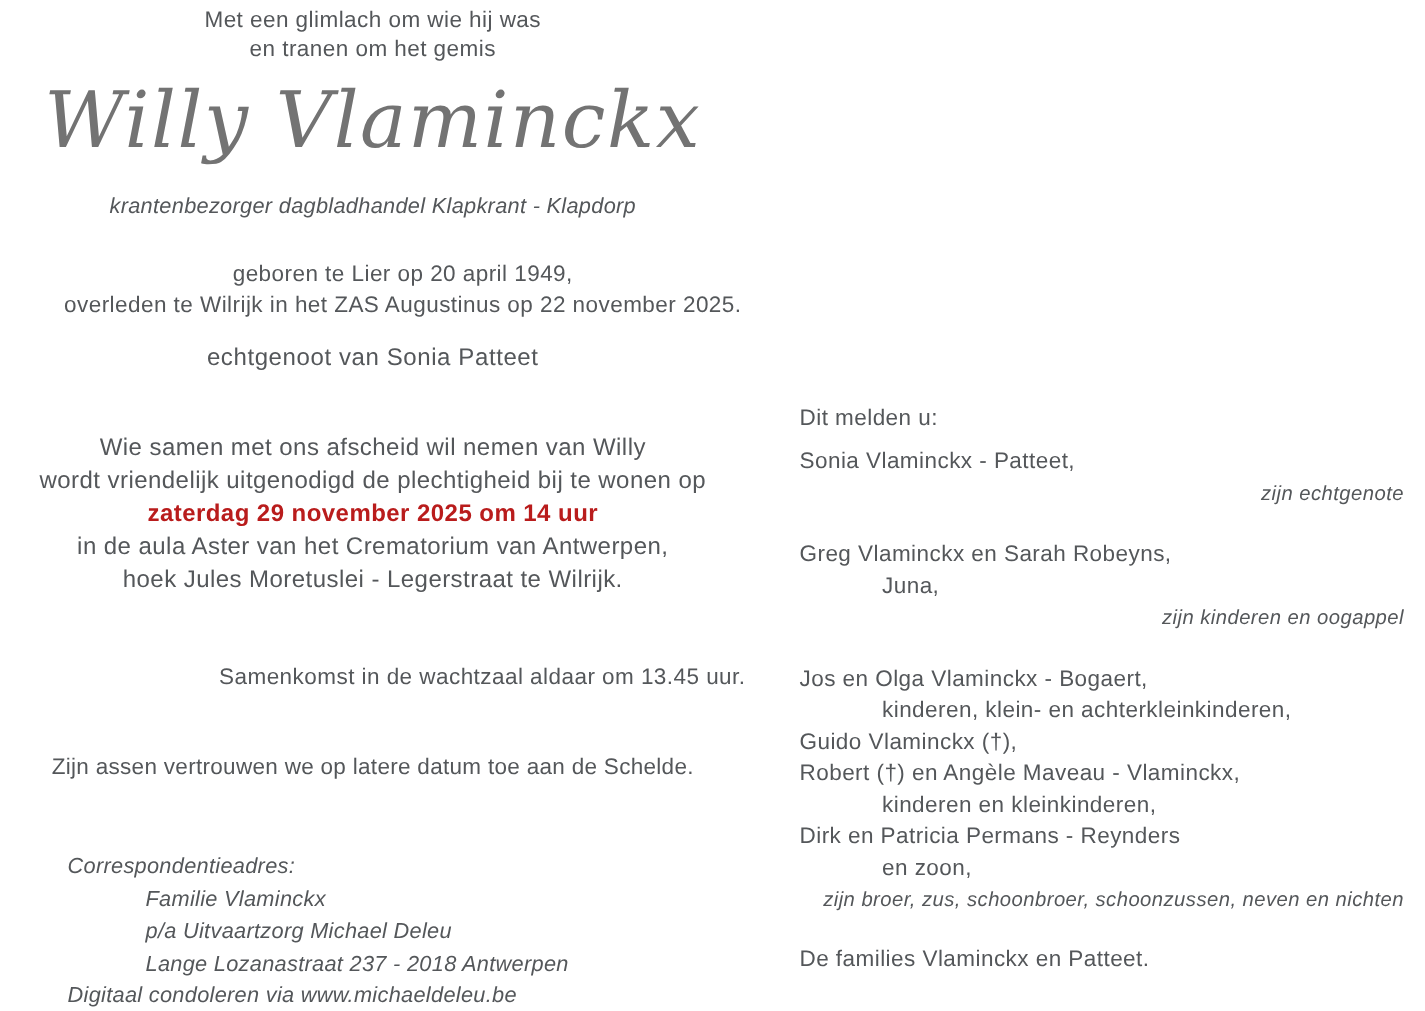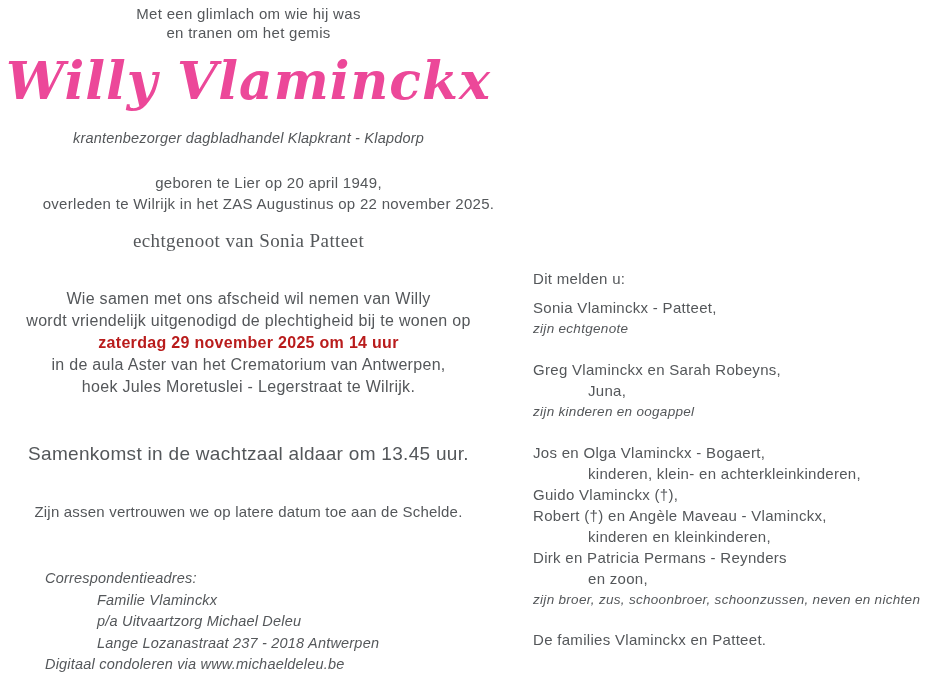--- a/index.html
+++ b/index.html
@@ -26,60 +26,60 @@
   .epigraph {
     top: 4px;
     font-size: 15px;
     line-height: 19px;
     letter-spacing: 0.3px;
   }
   .deceased-name {
     top: 46px;
     font-family: "DejaVu Serif", serif;
     font-style: italic;
-    font-weight: 700;
+    font-weight: 400;
     font-size: 52px;
     line-height: 70px;
-    color: #ec4899;
+    color: #737373;
     letter-spacing: 1px;
     white-space: nowrap;
   }
   .subtitle {
     top: 130px;
     font-style: italic;
     font-size: 14.5px;
     letter-spacing: 0.2px;
   }
   .dates {
     top: 172px;
     font-size: 15px;
     line-height: 21px;
     letter-spacing: 0.3px;
     padding-left: 20px;
   }
   .spouse {
     top: 230px;
-    font-size: 19px;
+    font-size: 16px;
     letter-spacing: 0.4px;
-    font-family: Liberation Serif, serif;
   }
   .invitation {
     top: 288px;
     font-size: 16px;
     line-height: 22px;
     letter-spacing: 0.3px;
   }
   .invitation .bold-line {
     font-weight: 700;
     color: #b91c1c;
   }
   .gathering {
     top: 443px;
-    font-size: 19px;
+    font-size: 15px;
     letter-spacing: 0.3px;
+    text-align: right;
   }
   .ashes {
     top: 503px;
     font-size: 15px;
     letter-spacing: 0.2px;
   }
   .correspondence {
     top: 568px;
     left: 45px;
     width: 460px;
@@ -98,21 +98,21 @@
     top: 268px;
     width: 403px;
     font-size: 15px;
     line-height: 21px;
     letter-spacing: 0.3px;
   }
   .announce-heading { margin-bottom: 8px; }
   .fline { min-height: 21px; }
   .fline.indent { padding-left: 55px; }
   .fline.relation {
-    text-align: left;
+    text-align: right;
     font-style: italic;
     font-size: 13.5px;
   }
   .fline.gap { margin-top: 20px; }
   .closing { margin-top: 19px; }
 </style>
 </head>
 <body>
 
 <div class="card">

